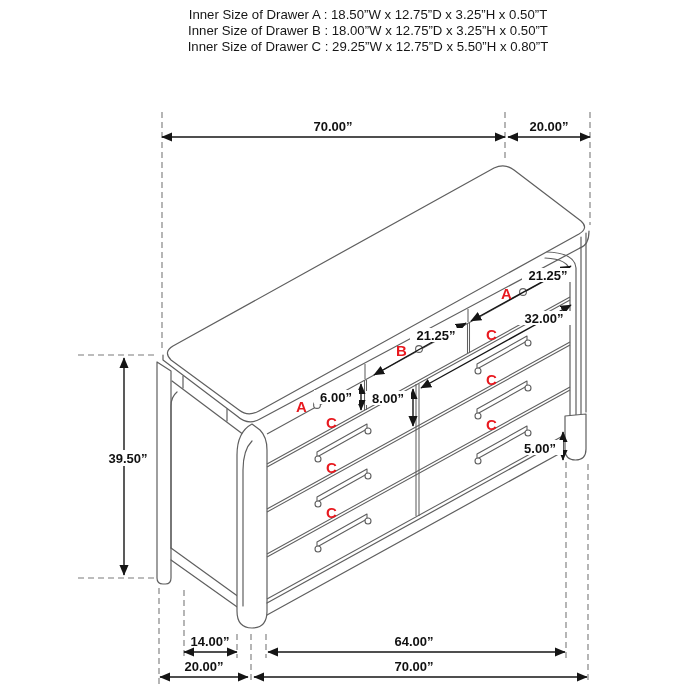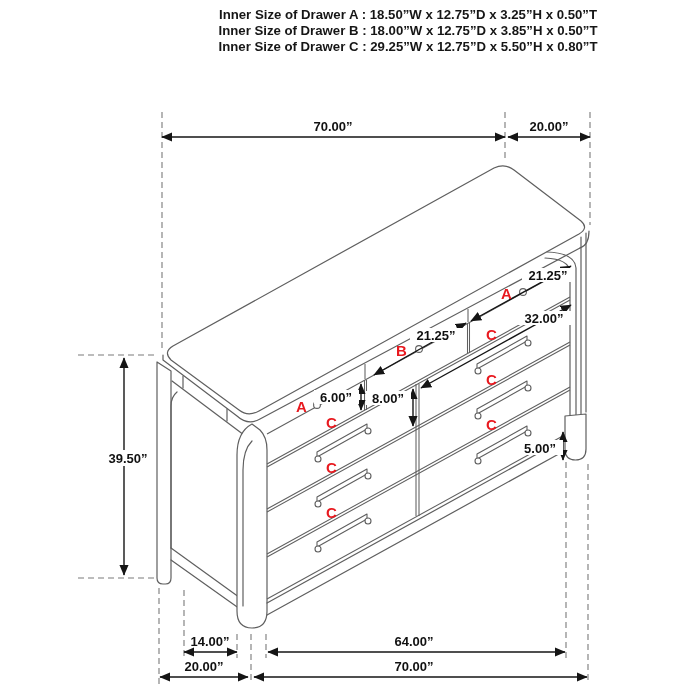--- a/index.html
+++ b/index.html
@@ -1,40 +1,40 @@
 <!DOCTYPE html>
 <html><head>
 <meta charset="utf-8">
 <style>
   html,body{margin:0;padding:0;background:#fff;}
   #stage{position:relative;width:700px;height:700px;background:#ffffff;overflow:hidden;
          font-family:"Liberation Sans",sans-serif;}
   #header{position:absolute;top:7px;left:368px;transform:translateX(-50%);
-          text-align:center;font-size:13.2px;font-weight:700;color:#161616;
-          line-height:16px;white-space:nowrap;letter-spacing:0px;margin-left:40px;}
+          text-align:center;font-size:13.2px;font-weight:400;color:#161616;
+          line-height:16px;white-space:nowrap;letter-spacing:0px;}
   svg{position:absolute;top:0;left:0;}
   .furn{stroke:#5f5f5f;stroke-width:1.2;fill:none;stroke-linecap:round;stroke-linejoin:round;}
   .furnf{stroke:#5f5f5f;stroke-width:1.2;fill:#ffffff;stroke-linejoin:round;}
   .grid{stroke:#606060;stroke-width:1.05;fill:none;}
   .dash{stroke:#7a7a7a;stroke-width:1.1;fill:none;stroke-dasharray:6 4;}
   .dim{stroke:#151515;stroke-width:1.4;fill:none;}
   .dimtxt{font-size:13px;font-weight:700;fill:#111111;text-anchor:middle;}
   .red{font-size:15px;font-weight:700;fill:#e8191f;text-anchor:start;}
   .bg{fill:#ffffff;}
   .handle{fill:#ffffff;stroke:#5f5f5f;stroke-width:1.1;stroke-linejoin:round;}
   .foot{fill:#ffffff;stroke:#5f5f5f;stroke-width:1.1;}
 </style>
 </head>
 <body>
 
 <div id="stage">
 
   <div id="header">
     <div>Inner Size of Drawer A : 18.50”W x 12.75”D x 3.25”H x 0.50”T</div>
-    <div>Inner Size of Drawer B : 18.00”W x 12.75”D x 3.85”H x 0.50”T</div>
+    <div>Inner Size of Drawer B : 18.00”W x 12.75”D x 3.25”H x 0.50”T</div>
     <div>Inner Size of Drawer C : 29.25”W x 12.75”D x 5.50”H x 0.80”T</div>
   </div>
 
   <svg width="700" height="700" viewBox="0 0 700 700">
     <defs>
       <marker id="arr" viewBox="0 0 10 10" refX="8.6" refY="5" markerWidth="8.5" markerHeight="8.5" orient="auto-start-reverse">
         <path d="M0 1.1 L9.2 5 L0 8.9 Z" fill="#151515"></path>
       </marker>
     </defs>
 

